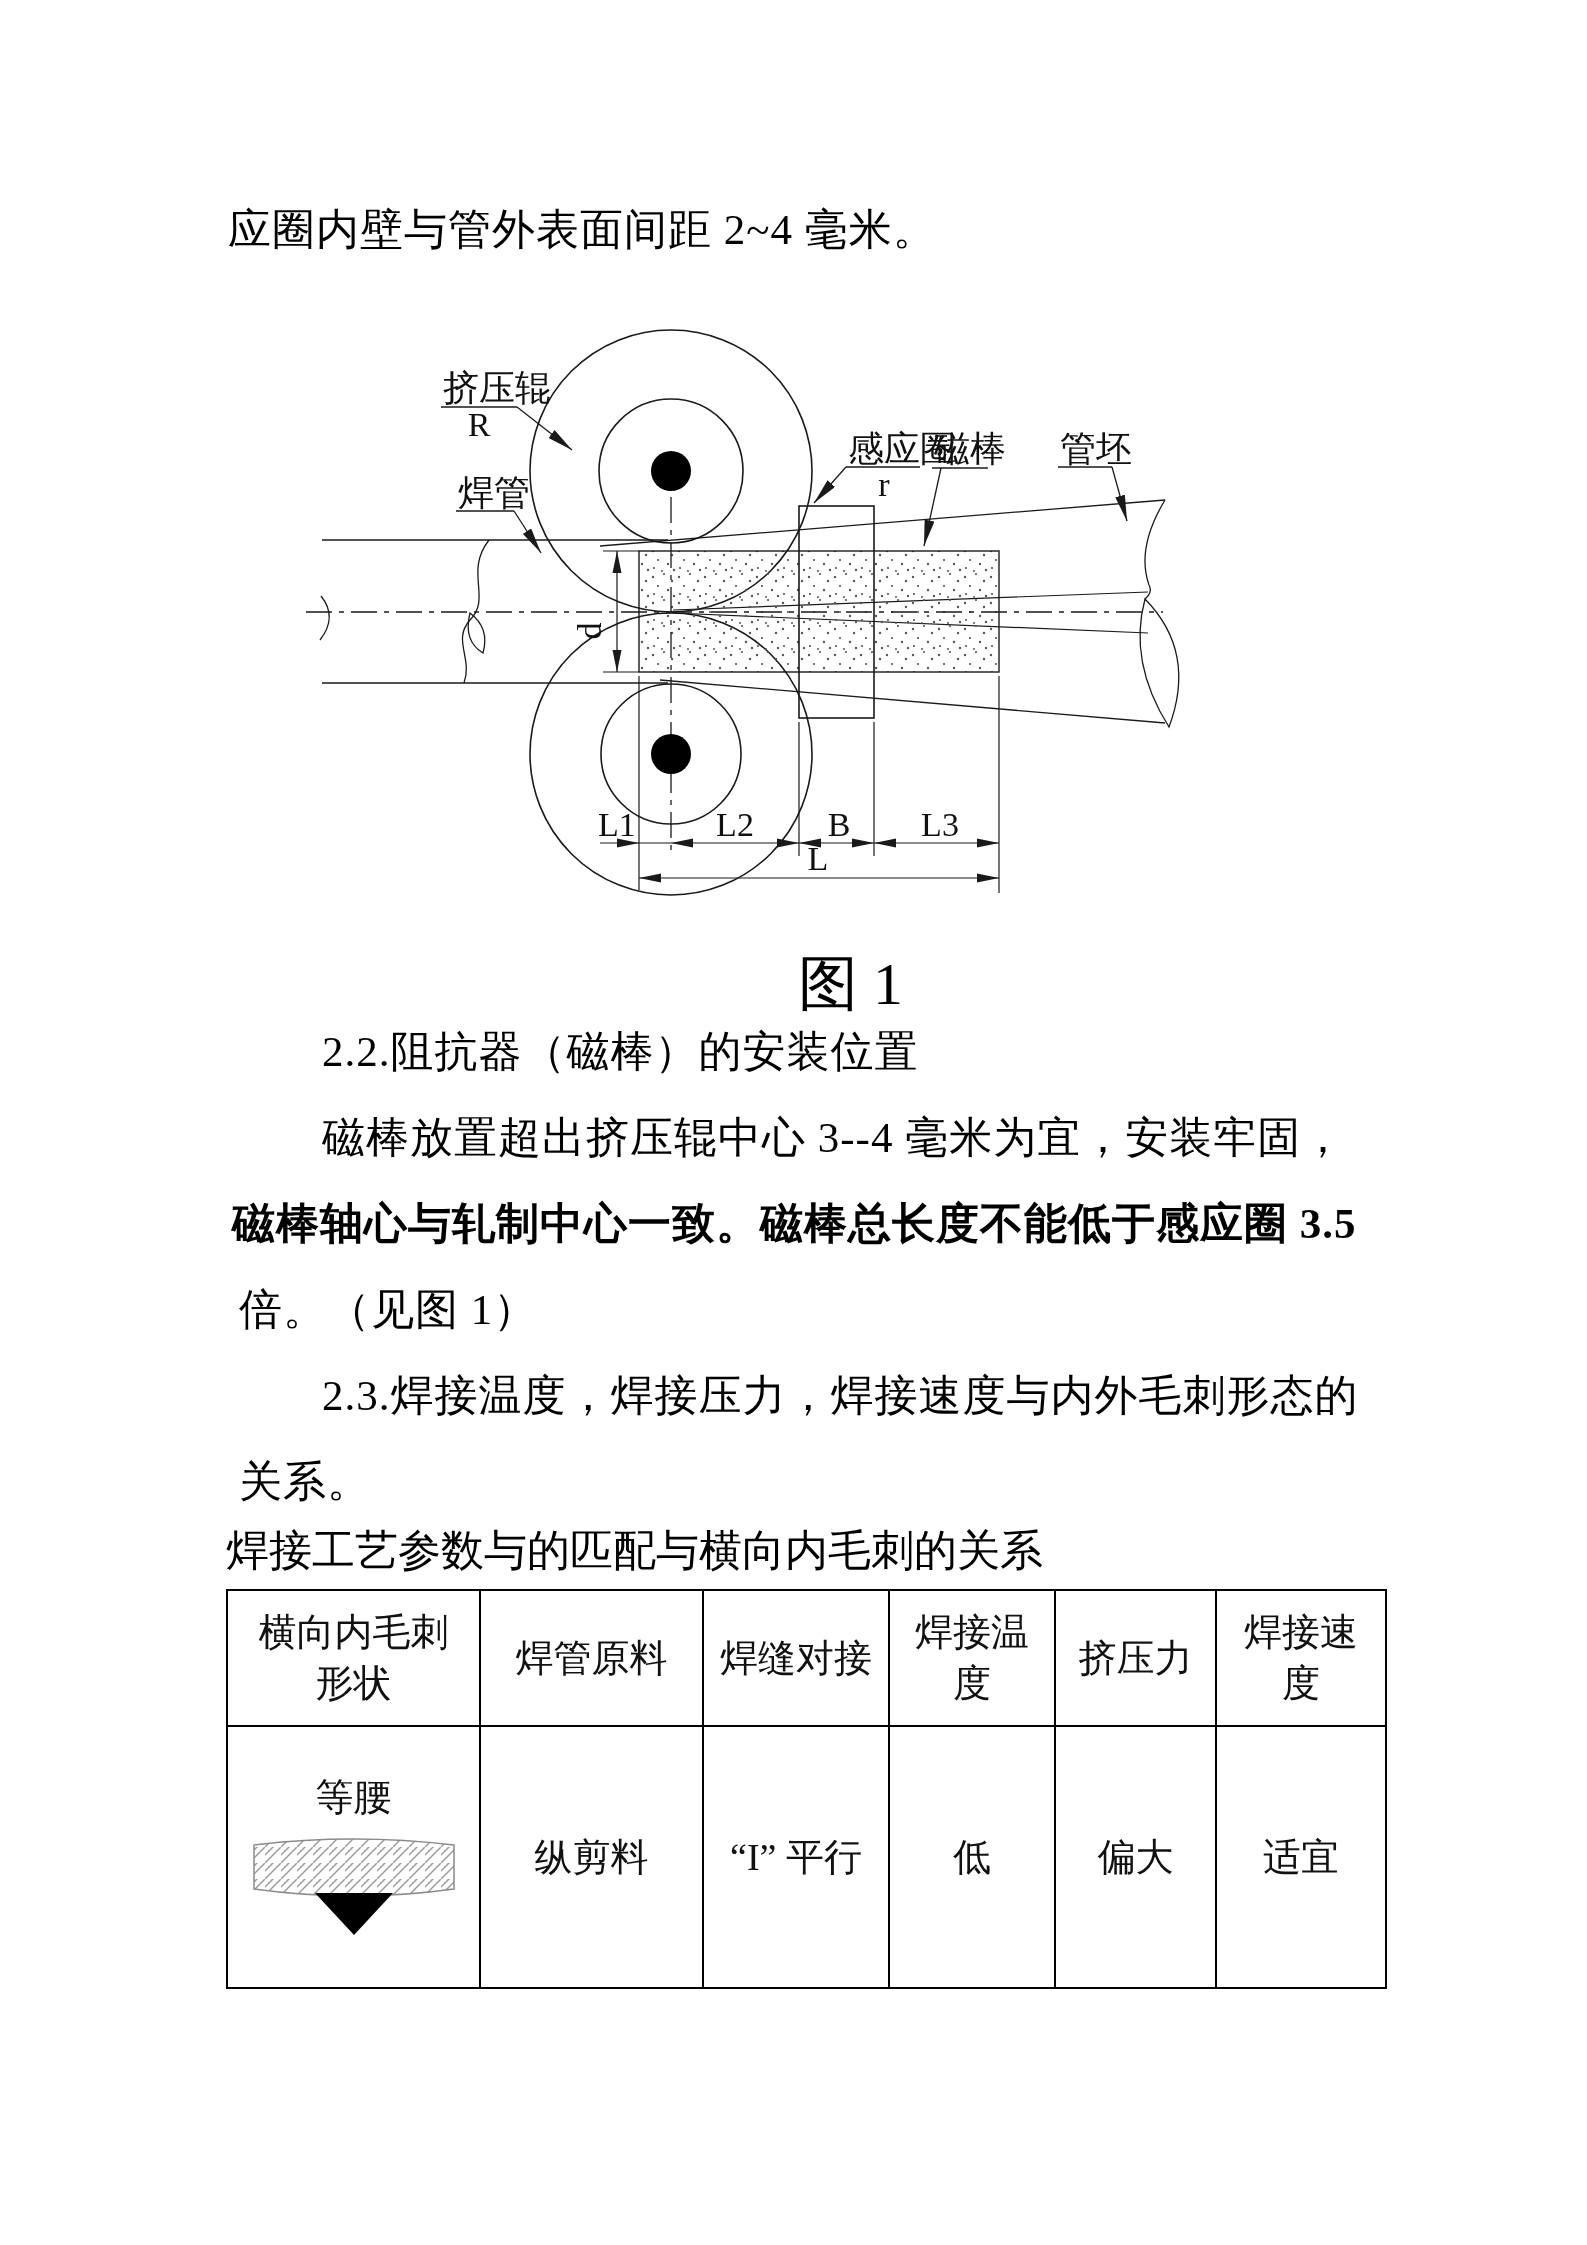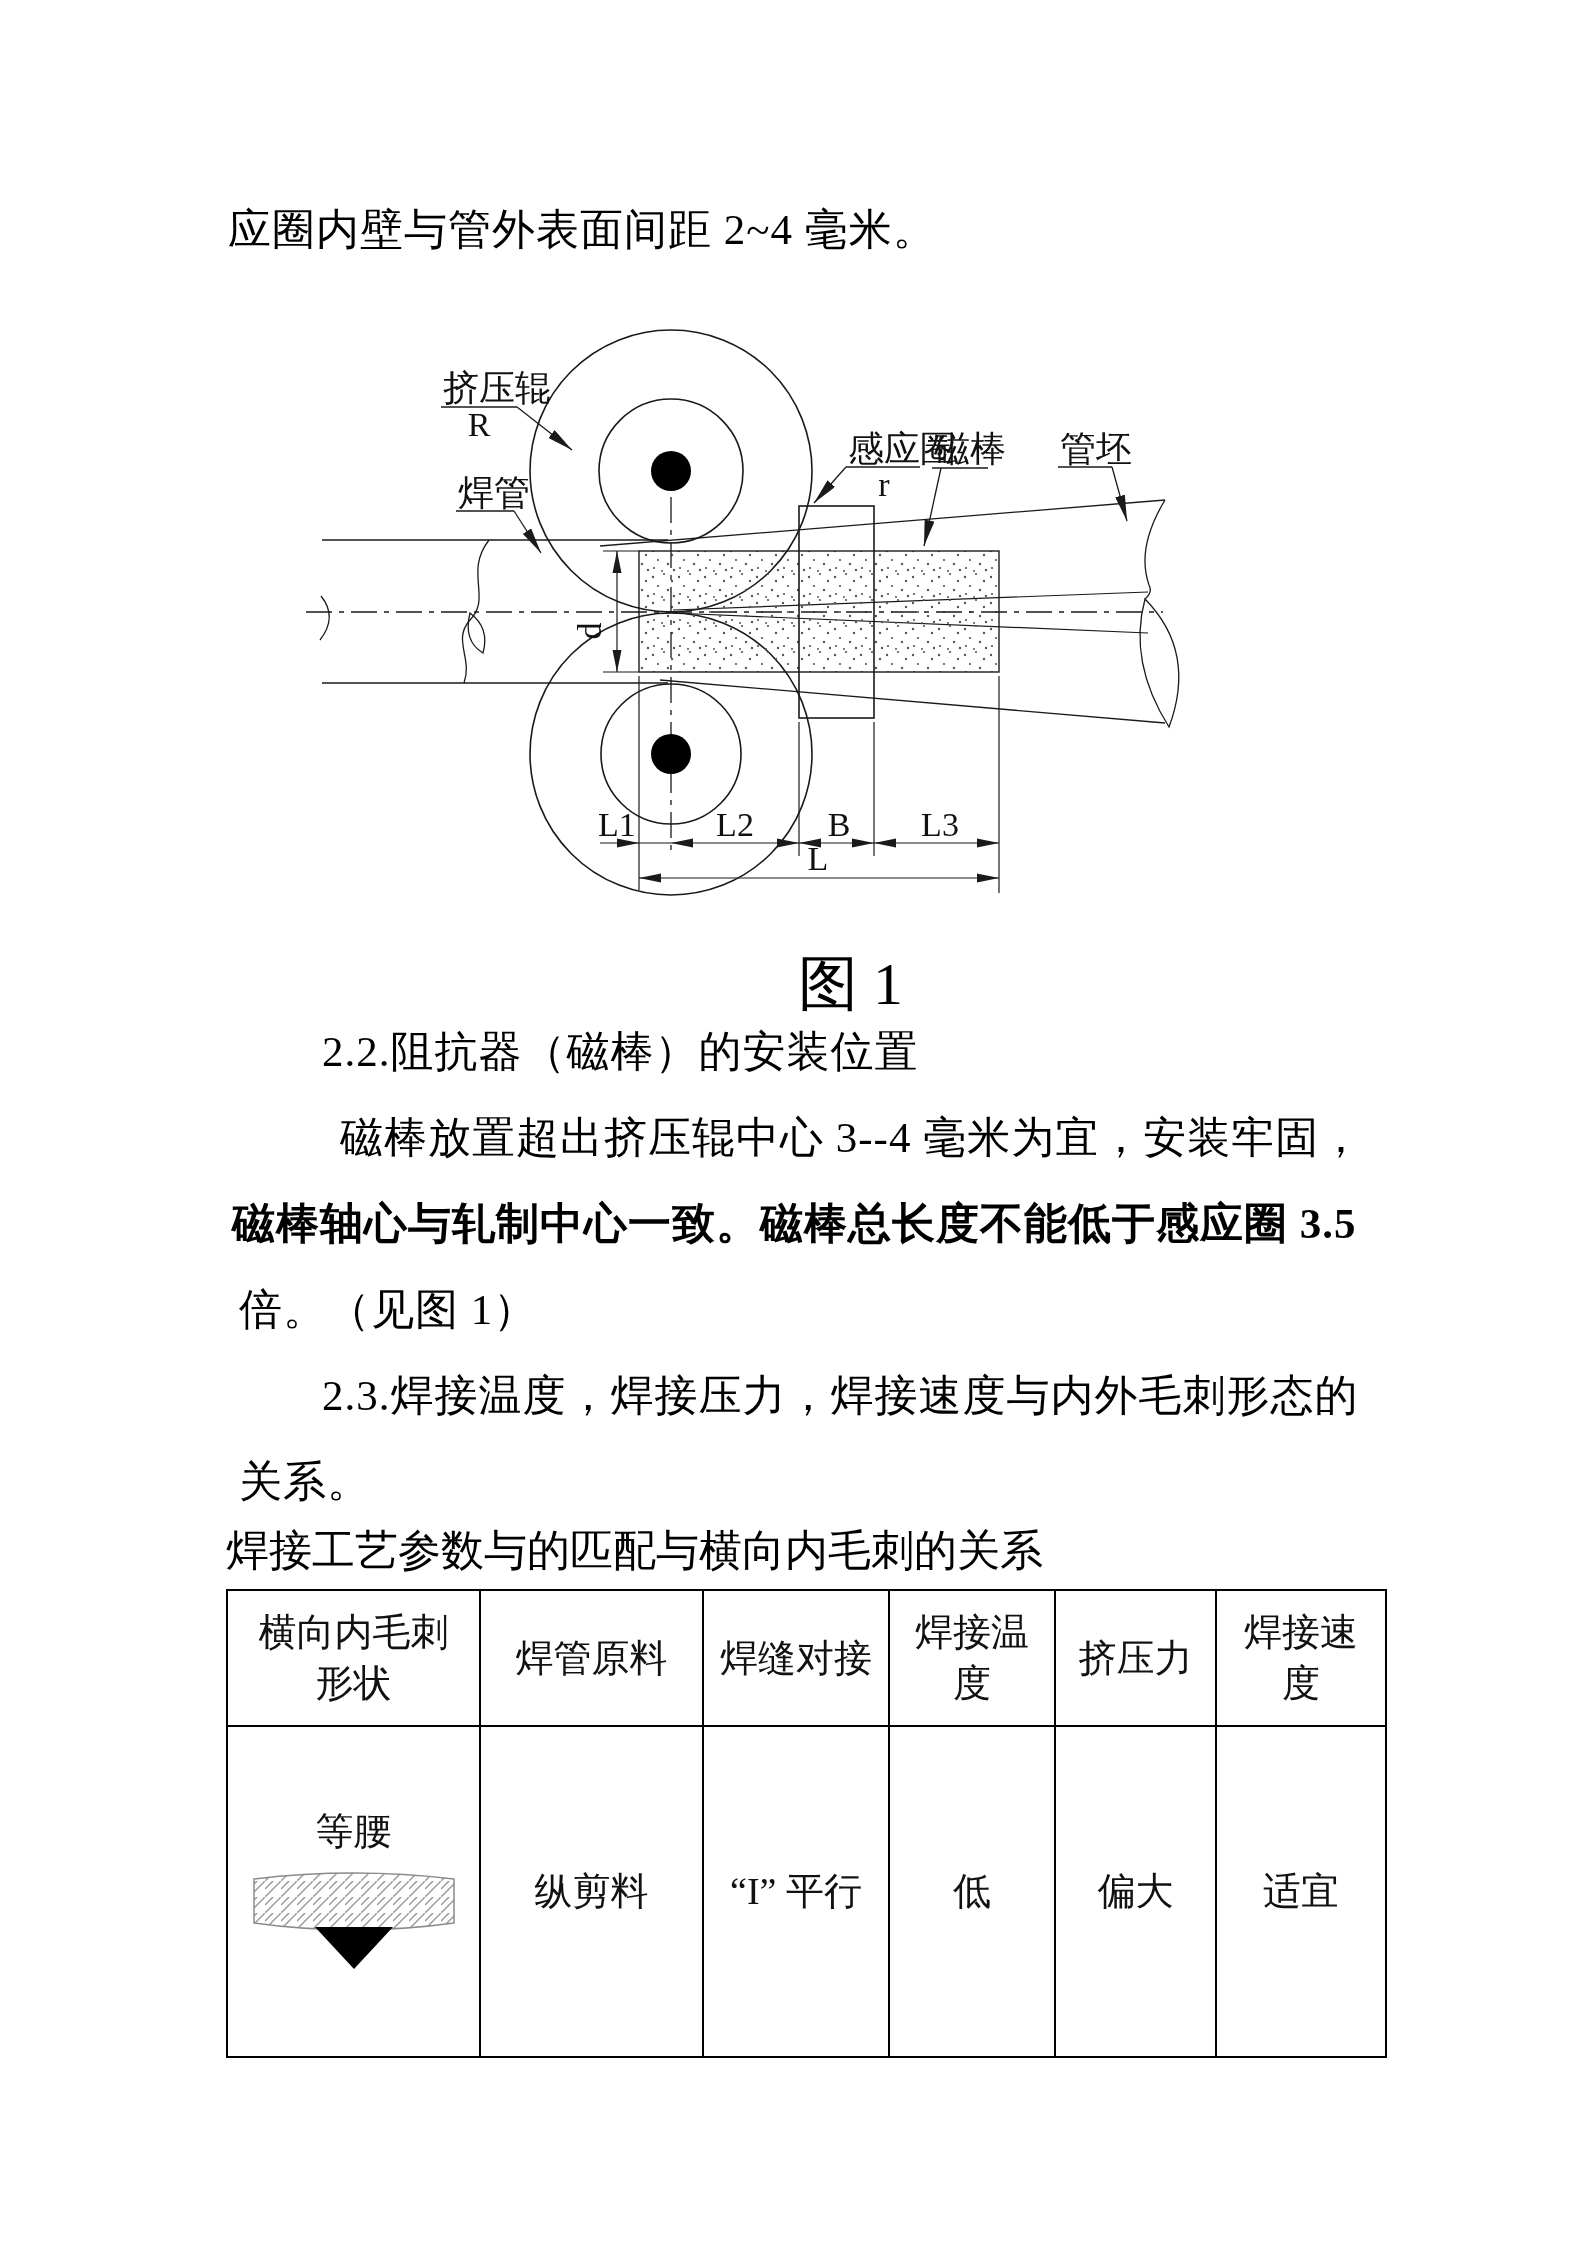--- a/index.html
+++ b/index.html
@@ -16,21 +16,21 @@
   .dim-label{font-size:34px;fill:#111;}
   table.ptable{
     position:absolute;left:226px;top:1589px;width:1159px;
     border-collapse:collapse;table-layout:fixed;
   }
   table.ptable th,table.ptable td{
     border:2px solid #000;text-align:center;vertical-align:middle;
     font-size:38px;font-weight:normal;padding:16px;color:#111;
   }
   table.ptable tr.hdr{height:104px;}
-  table.ptable tr.bodyrow{height:331px;}
+  table.ptable tr.bodyrow{height:262px;}
   .shape-cell-inner{display:flex;flex-direction:column;align-items:center;justify-content:center;gap:2px;}
   .shape-label{font-size:38px;margin-bottom:6px;}
 </style>
 </head>
 <body>
 
 <div class="tline" style="left:228px;top:206px;">应圈内壁与管外表面间距 2~4 毫米。</div>
 
 <svg width="1587" height="1010" viewBox="0 0 1587 1010" style="position:absolute;left:0;top:0;">
   <defs>
@@ -129,21 +129,21 @@
   <text class="dim-label" x="735" y="836" text-anchor="middle">L2</text>
   <text class="dim-label" x="839" y="836" text-anchor="middle">B</text>
   <text class="dim-label" x="940" y="836" text-anchor="middle">L3</text>
   <text class="dim-label" x="818" y="870" text-anchor="middle">L</text>
   <text class="dim-label" transform="translate(601 631) rotate(-90)" text-anchor="middle">d</text>
 </svg>
 
 <div class="caption" style="left:798px;top:944px;">图 1</div>
 
 <div class="tline" style="left:322px;top:1028px;">2.2.阻抗器（磁棒）的安装位置</div>
-<div class="tline" style="left:322px;top:1114px;margin-left:18px;">磁棒放置超出挤压辊中心 3--4 毫米为宜，安装牢固，</div>
+<div class="tline" style="left:322px;top:1114px;">磁棒放置超出挤压辊中心 3--4 毫米为宜，安装牢固，</div>
 <div class="tline" style="left:232px;top:1200px;font-weight:bold;">磁棒轴心与轧制中心一致。磁棒总长度不能低于感应圈 3.5</div>
 <div class="tline" style="left:239px;top:1286px;">倍。（见图 1）</div>
 
 <div class="tline" style="left:322px;top:1372px;">2.3.焊接温度，焊接压力，焊接速度与内外毛刺形态的</div>
 <div class="tline" style="left:239px;top:1458px;">关系。</div>
 
 <div class="ttitle" style="top:1522px;">焊接工艺参数与的匹配与横向内毛刺的关系</div>
 
 <table class="ptable">
   <colgroup>

